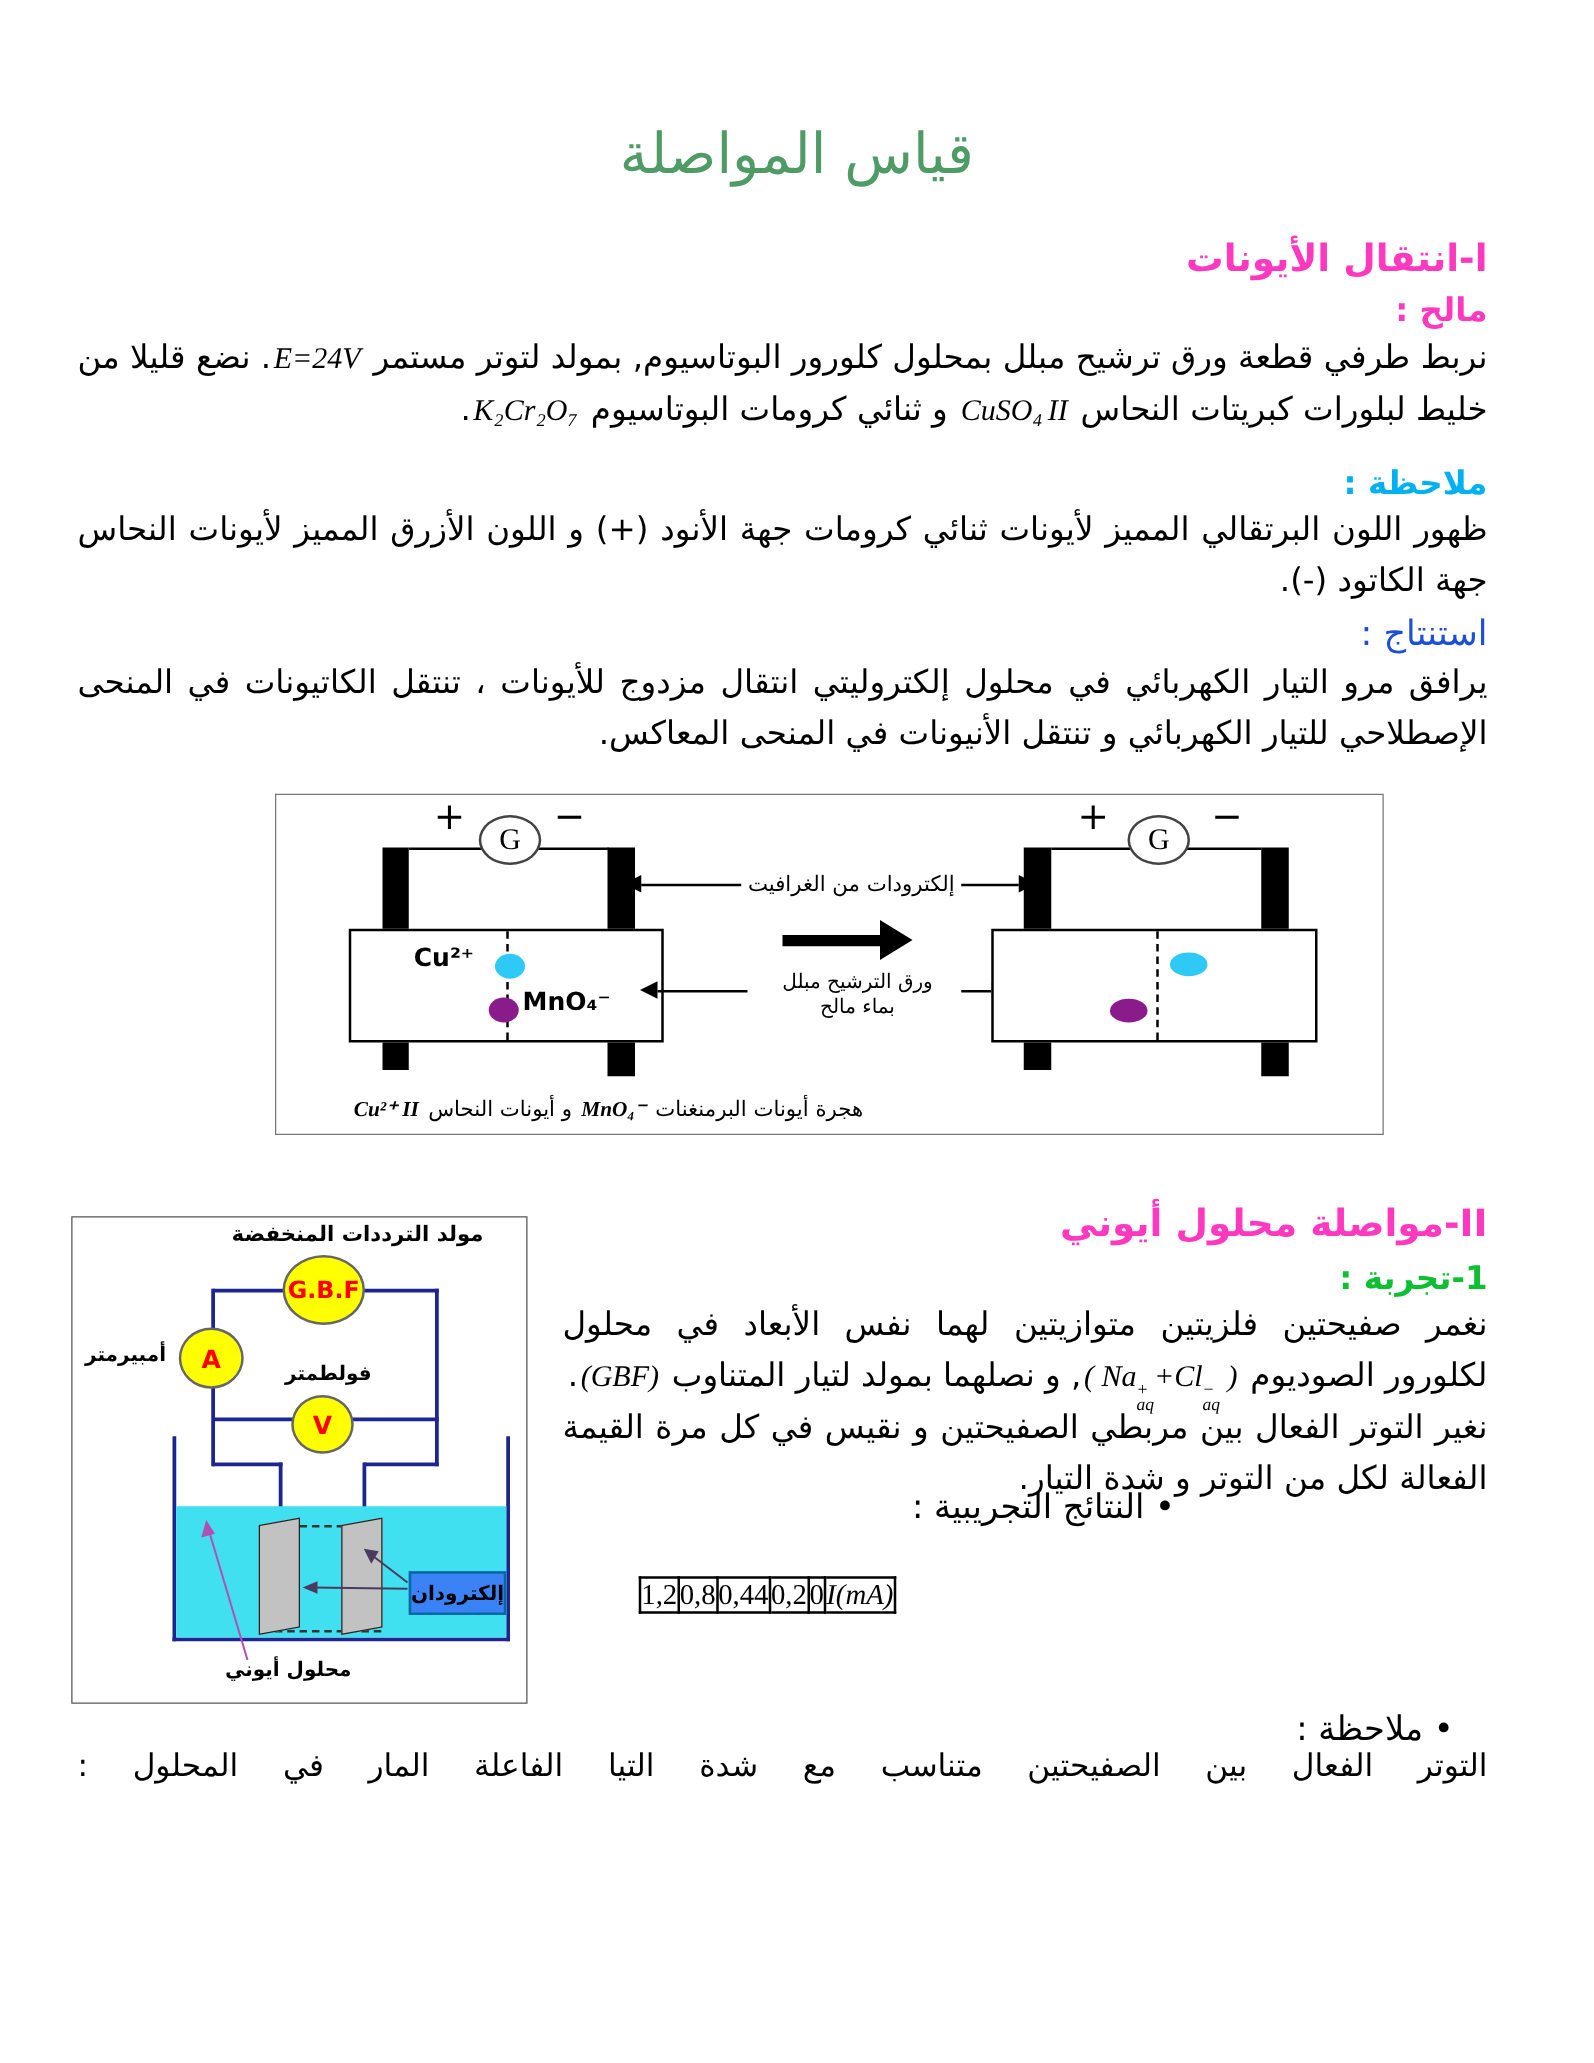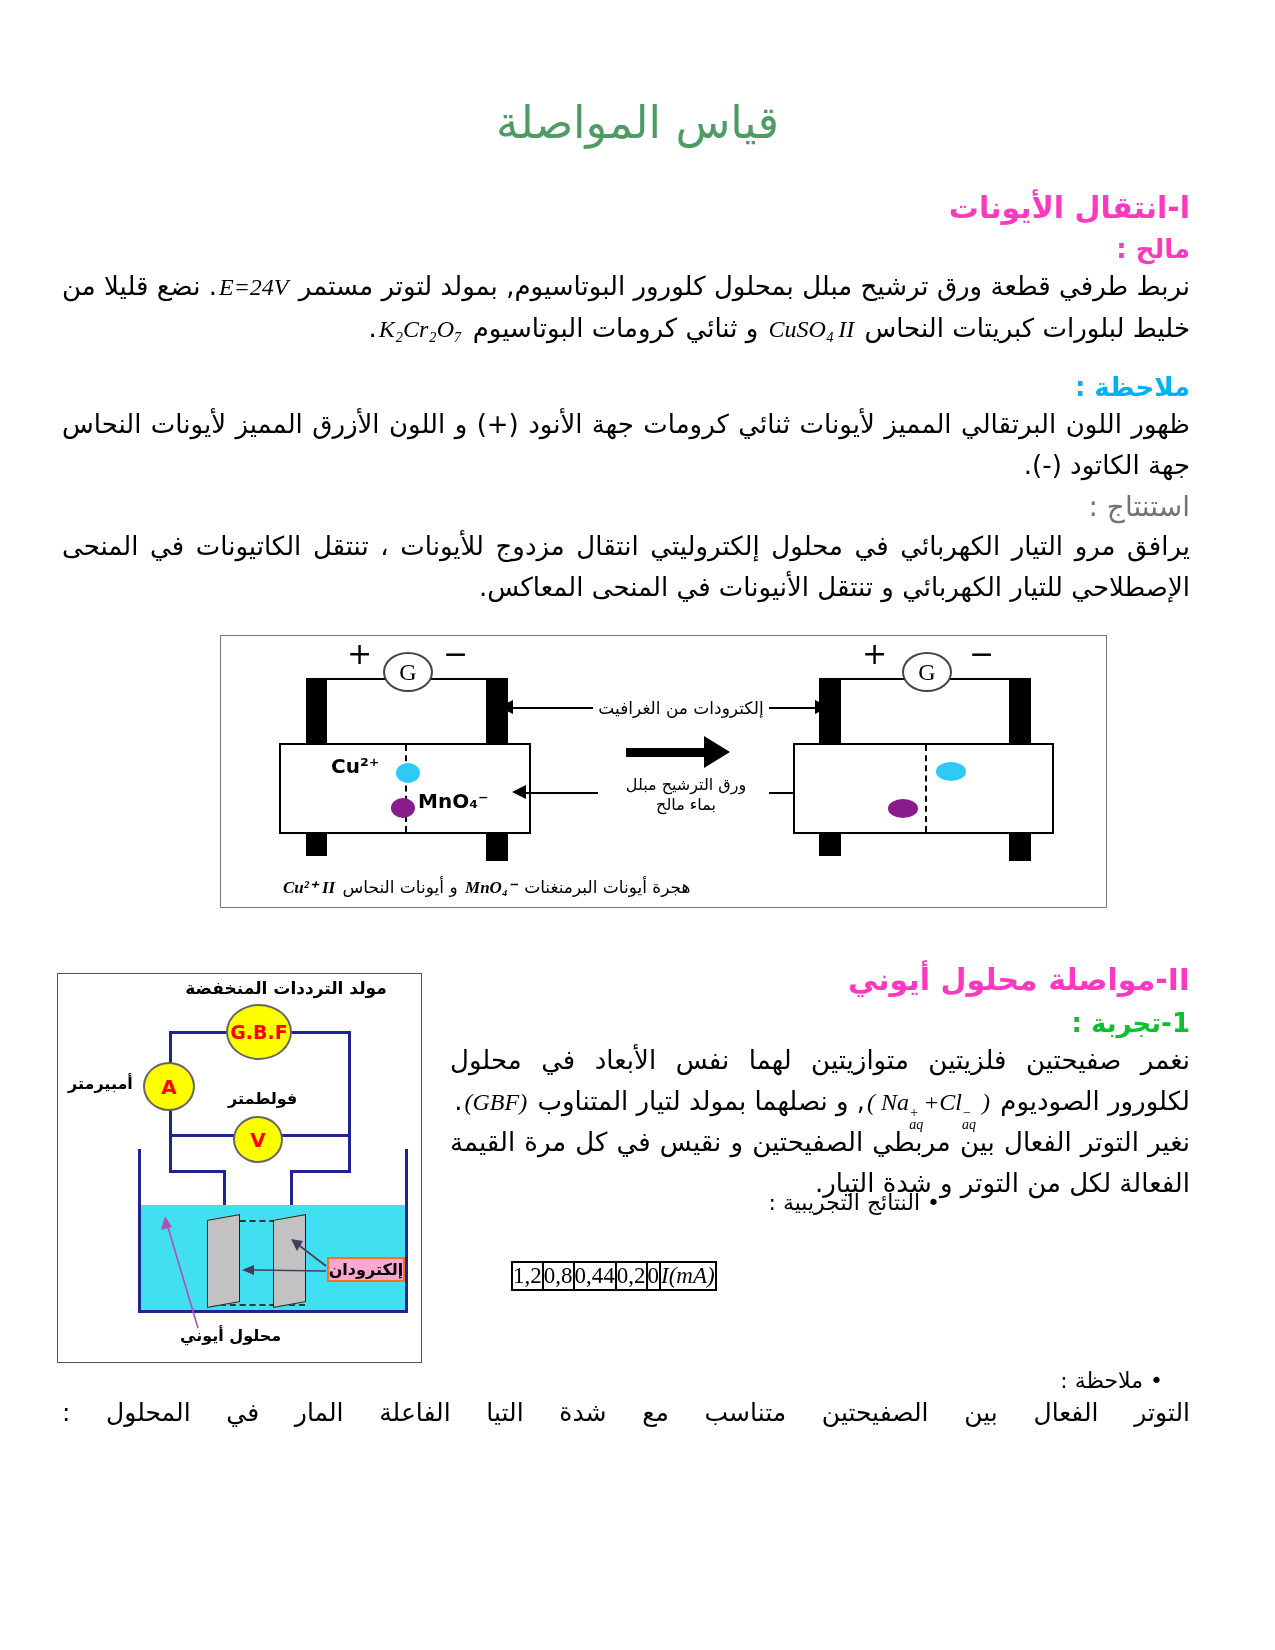--- a/index.html
+++ b/index.html
@@ -6,21 +6,21 @@
   html,body{margin:0;padding:0}
   body{width:1275px;height:1650px;position:relative;background:#fff;color:#000;
        font-family:"DejaVu Sans",sans-serif;overflow:hidden}
   .abs{position:absolute}
   .rtl{direction:rtl}
   .title{width:100%;text-align:center;font-size:45px;color:#4f9b66}
   .h-pink{color:#ff38c0;font-size:30px;font-weight:bold}
   .sub{font-size:26px;font-weight:bold}
   .pink{color:#ff38c0}
   .cyan{color:#00b1f1}
-  .cyan-lite{color:#737373;font-size:28px}
+  .cyan-lite{color:#1d4ed8;font-size:28px}
   .green{color:#0dc032}
   .para{font-size:26px;line-height:41px;text-align:justify}
   .math{font-family:"Liberation Serif",serif;font-style:italic;display:inline-block;
         direction:ltr;font-size:24px;margin:0 2px}
   .cm{font-family:"Liberation Serif",serif;font-style:italic;font-weight:bold;
       display:inline-block;direction:ltr;font-size:17px;margin:0 2px}
   .ss{display:inline-flex;flex-direction:column;font-size:14px;line-height:12px;vertical-align:-7px}
   .box{border:1px solid #777;background:#fff}
   .bar{background:#000}
   .hline{background:#000;height:2px}
@@ -39,21 +39,21 @@
   .caption{font-size:17px;text-align:left}
   .navy{background:#1f2590}
   .comp{background:#ffff00;border:2px solid #666;border-radius:50%;display:flex;
         align-items:center;justify-content:center;color:#f00;font-weight:bold}
   .blbl{font-weight:bold;font-size:16px}
   .plate{background:#c2c2c2;border:1px solid #222;transform:skewY(-10deg)}
   .dashh{border-top:2px dashed #333;height:0}
   table.res{border-collapse:collapse;font-family:"Liberation Serif",serif;font-size:23px}
   table.res td{border:2px solid #000;text-align:center;padding:0;height:26px}
   .it{font-style:italic}
-  .bullet{font-size:22px}
+  .bullet{font-size:27px}
   .lastline{font-size:25px;line-height:34px;text-align:justify;text-align-last:justify}
 </style>
 </head>
 <body>
 
 <div class="abs title" style="top:96px;left:0">قياس المواصلة</div>
 
 <div class="abs rtl h-pink" style="right:85px;top:190px">ا-انتقال الأيونات</div>
 <div class="abs rtl sub pink" style="right:85px;top:234px">مالح :</div>
 
@@ -154,21 +154,21 @@
   <div class="abs navy" style="left:80px;top:175px;width:3px;height:164px"></div>
   <div class="abs navy" style="left:347px;top:175px;width:3px;height:164px"></div>
   <div class="abs navy" style="left:80px;top:336px;width:270px;height:3px"></div>
   <div class="abs" style="left:83px;top:231px;width:264px;height:105px;background:#40e0f0"></div>
 
   <div class="abs dashh" style="left:152px;top:246px;width:95px"></div>
   <div class="abs dashh" style="left:152px;top:330px;width:95px"></div>
   <div class="abs plate" style="left:149px;top:243px;width:33px;height:88px"></div>
   <div class="abs plate" style="left:215px;top:243px;width:33px;height:88px"></div>
 
-  <div class="abs rtl blbl" style="left:269px;top:283px;width:78px;height:25px;background:#f9a8d4;border:2px solid #f97316;display:flex;align-items:center;justify-content:center">إلكترودان</div>
+  <div class="abs rtl blbl" style="left:269px;top:283px;width:78px;height:35px;background:#3b82f6;border:2px solid #0369a1;display:flex;align-items:center;justify-content:center">إلكترودان</div>
 
   <svg class="abs" style="left:0;top:0" width="365" height="390">
     <line x1="268" y1="297" x2="192" y2="296" stroke="#4a3b5e" stroke-width="1.6"></line>
     <polygon points="184,296 196,291 196,301" fill="#4a3b5e"></polygon>
     <line x1="268" y1="292" x2="238" y2="269" stroke="#4a3b5e" stroke-width="1.6"></line>
     <polygon points="233,265 245,267 239,277" fill="#4a3b5e"></polygon>
     <line x1="140" y1="354" x2="109" y2="250" stroke="#b34fb3" stroke-width="1.6"></line>
     <polygon points="107,242 103,256 114,253" fill="#b34fb3"></polygon>
   </svg>
 

